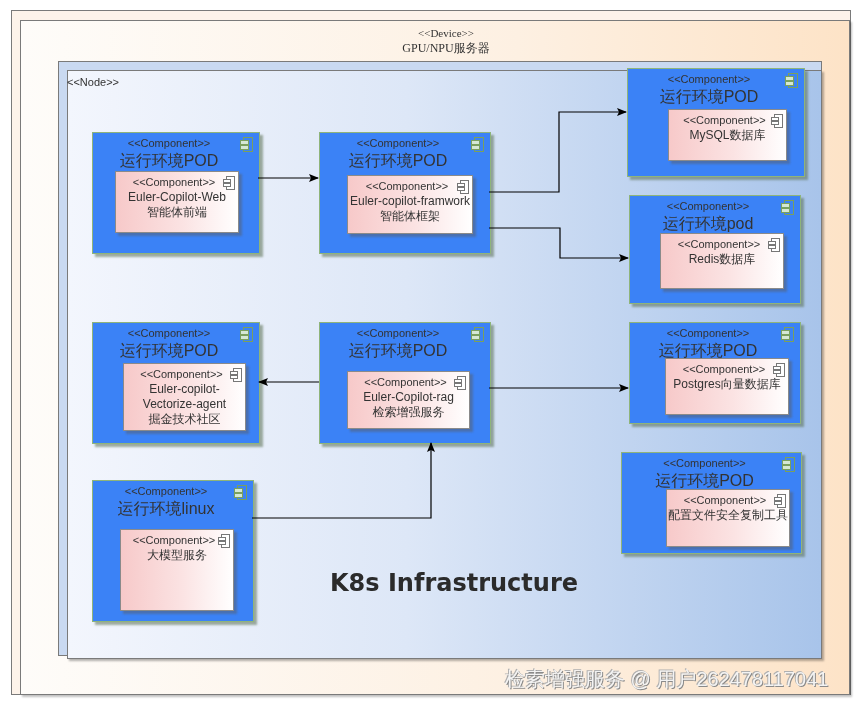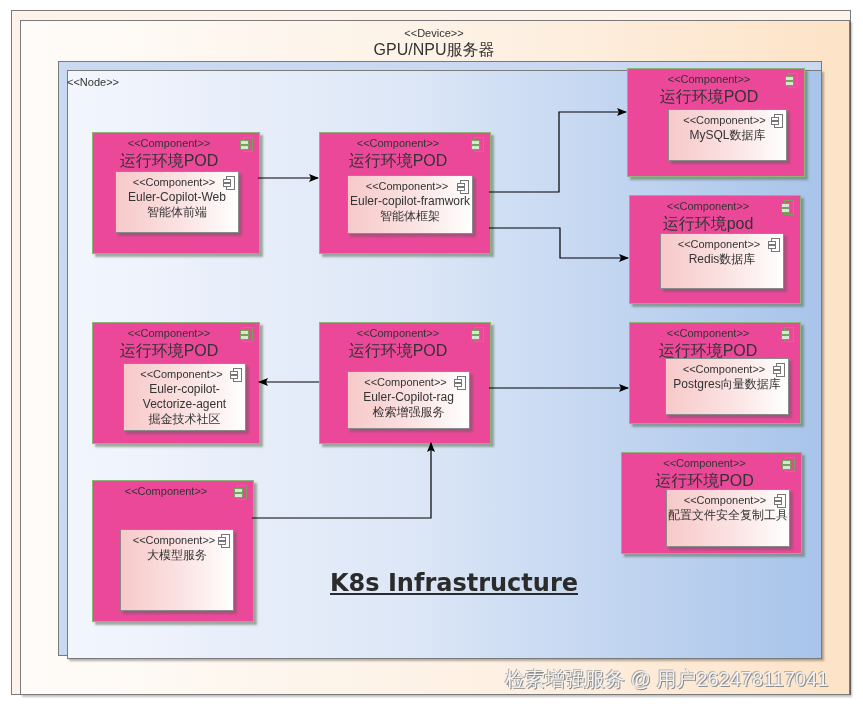--- a/index.html
+++ b/index.html
@@ -16,45 +16,45 @@
     border: 1px solid #7a7a7a;
     background: #fdf3ea;
   }
   .device-front {
     left: 20px; top: 20px; width: 828px; height: 673px;
     border: 1px solid #7a7a7a;
     background: linear-gradient(90deg, #fefcf9 0%, #fdf0e2 60%, #fde3c7 100%);
     box-shadow: 2px 2px 2px rgba(0,0,0,0.25);
   }
   .device-stereo, .device-name {
-    left: 20px; width: 828px; text-align: center; font-size: 11px; color: #333;
+    left: 32px; width: 828px; text-align: center; font-size: 11px; color: #333; font-family: Liberation Serif, serif;
   }
   .device-stereo { top: 27px; }
-  .device-name { top: 40px; font-size: 16px; }
+  .device-name { top: 40px; font-size: 12px; }
 
   
   .node-back {
     left: 58px; top: 61px; width: 762px; height: 593px;
     border: 1px solid #7a7a7a;
     background: #c9d9f1;
   }
   .node-front {
     left: 67px; top: 70px; width: 753px; height: 587px;
     border: 1px solid #7a7a7a;
     background: linear-gradient(90deg, #f3f6fd 0%, #dde7f7 45%, #a8c4ea 100%);
     box-shadow: 2px 2px 2px rgba(0,0,0,0.3);
   }
   .node-stereo {
     left: 67px; top: 76px; width: 735px; text-align: left; font-size: 11px; color: #333;
   }
 
   
   .pod {
     border: 1px solid #8fb47a;
-    background: #ec4899;
+    background: #3b82f6;
     box-shadow: 3px 3px 2px rgba(90,110,80,0.55);
     text-decoration: underline;
   }
   .pod-stereo, .pod-name {
     position: absolute; left: 0; right: 14px; text-align: center; color: #333;
   }
   .pod-stereo { top: 4px; font-size: 11px; }
   .pod-name { top: 18px; font-size: 16px; }
   .pod-icon {
     position: absolute; right: 6px; top: 4px; width: 8px; height: 13px;
@@ -84,21 +84,21 @@
   }
   .inner-icon::before, .inner-icon::after {
     content: ""; position: absolute; left: -4px; width: 6px; height: 2px;
     border: 1px solid #777; background: #fff;
   }
   .inner-icon::before { top: 2px; }
   .inner-icon::after { top: 6px; }
 
   .infra-title {
     left: 330px; top: 569px; font-size: 24px; font-weight: bold; color: #2b2b2b;
-    font-family: "DejaVu Sans", sans-serif; letter-spacing: 0px; text-decoration: underline;
+    font-family: "DejaVu Sans", sans-serif; letter-spacing: 0px;
   }
   .watermark {
     left: 505px; top: 666px; font-size: 20px; color: #f3f3f3;
     text-shadow: 1px 1px 0 #8a8a8a, -1px -1px 0 #b0b0b0;
     white-space: nowrap;
   }
   svg.edges { position: absolute; left: 0; top: 0; width: 863px; height: 709px; pointer-events: none; }
 </style>
 </head>
 <body>
@@ -209,20 +209,21 @@
       <div class="abs inner" style="left: 44px; top: 36px; width: 122px; height: 56px;">
         <div class="inner-text">
           <span class="st">&lt;&lt;Component&gt;&gt;</span>
           <span class="ln">配置文件安全复制工具</span>
         </div>
         <span class="inner-icon"></span>
       </div>
     </div>
     <div class="abs pod" style="left: 92px; top: 480px; width: 160px; height: 140px;">
       <div class="pod-stereo">&lt;&lt;Component&gt;&gt;</div>
+      <div class="pod-name">运行环境linux</div>
       <span class="pod-icon"></span>
       <div class="abs inner" style="left: 27px; top: 48px; width: 112px; height: 80px;">
         <div class="inner-text">
           <span class="st">&lt;&lt;Component&gt;&gt;</span>
           <span class="ln">大模型服务</span>
         </div>
         <span class="inner-icon"></span>
       </div>
     </div>
   </div>

